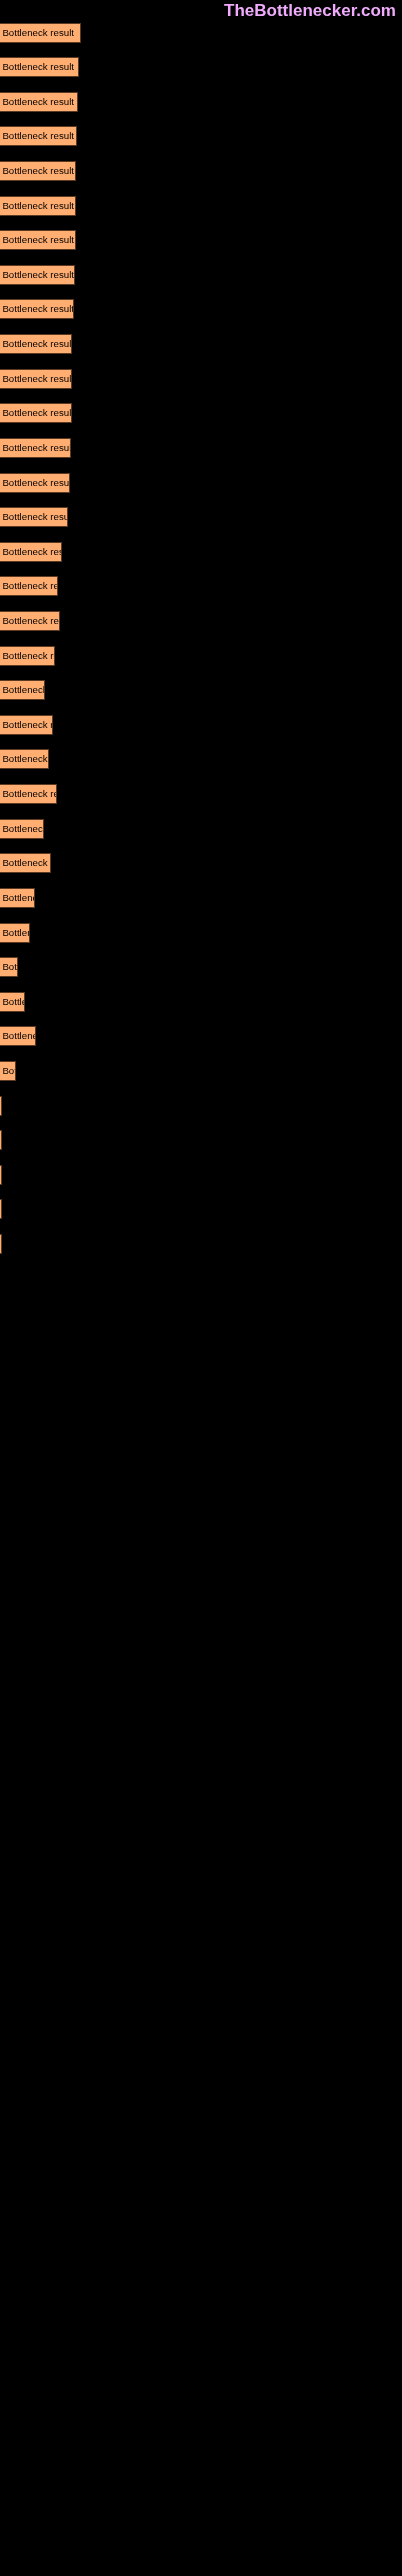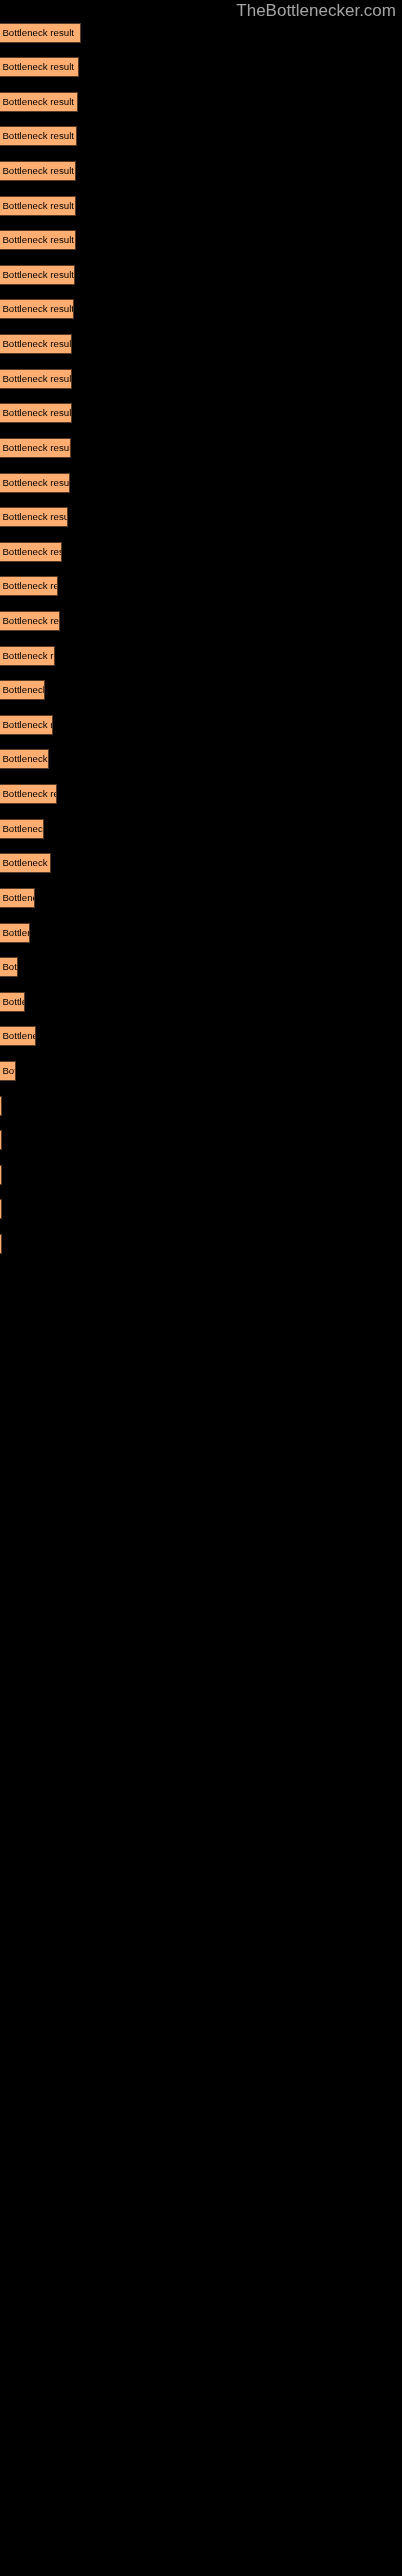--- a/index.html
+++ b/index.html
@@ -19,24 +19,24 @@
 
   
   #site-title {
     position: absolute;
     top: 0px;
     left: 0px;
     width: 396px;
     height: 22.5px;
     line-height: 22.5px;
     text-align: right;
-    color: #a3a3a3;
+    color: #f0abfc;
     font-family: "Liberation Sans", sans-serif;
     font-size: 17px;
-    font-weight: 400;
+    font-weight: 700;
     letter-spacing: 0px;
     white-space: nowrap;
   }
 
   
   #plot {
     position: absolute;
     left: 0px;
     top: 0px;
     width: 403px;

